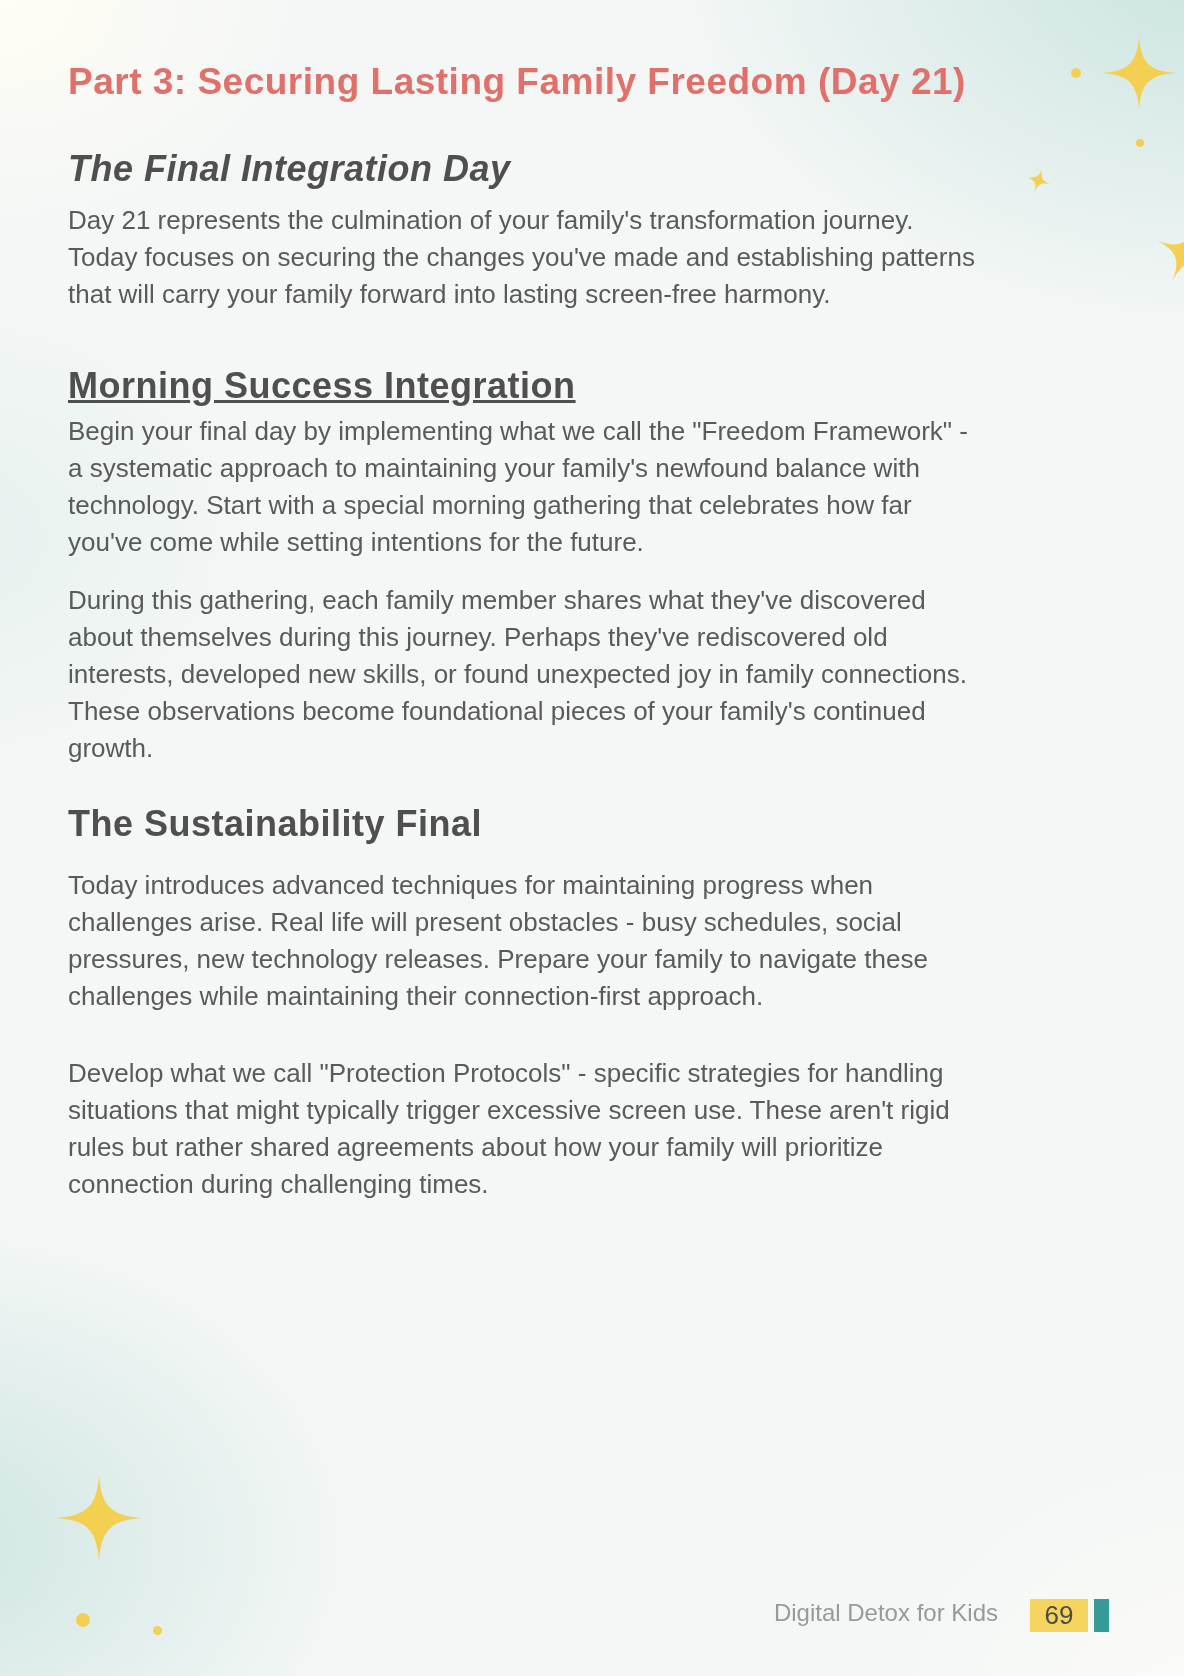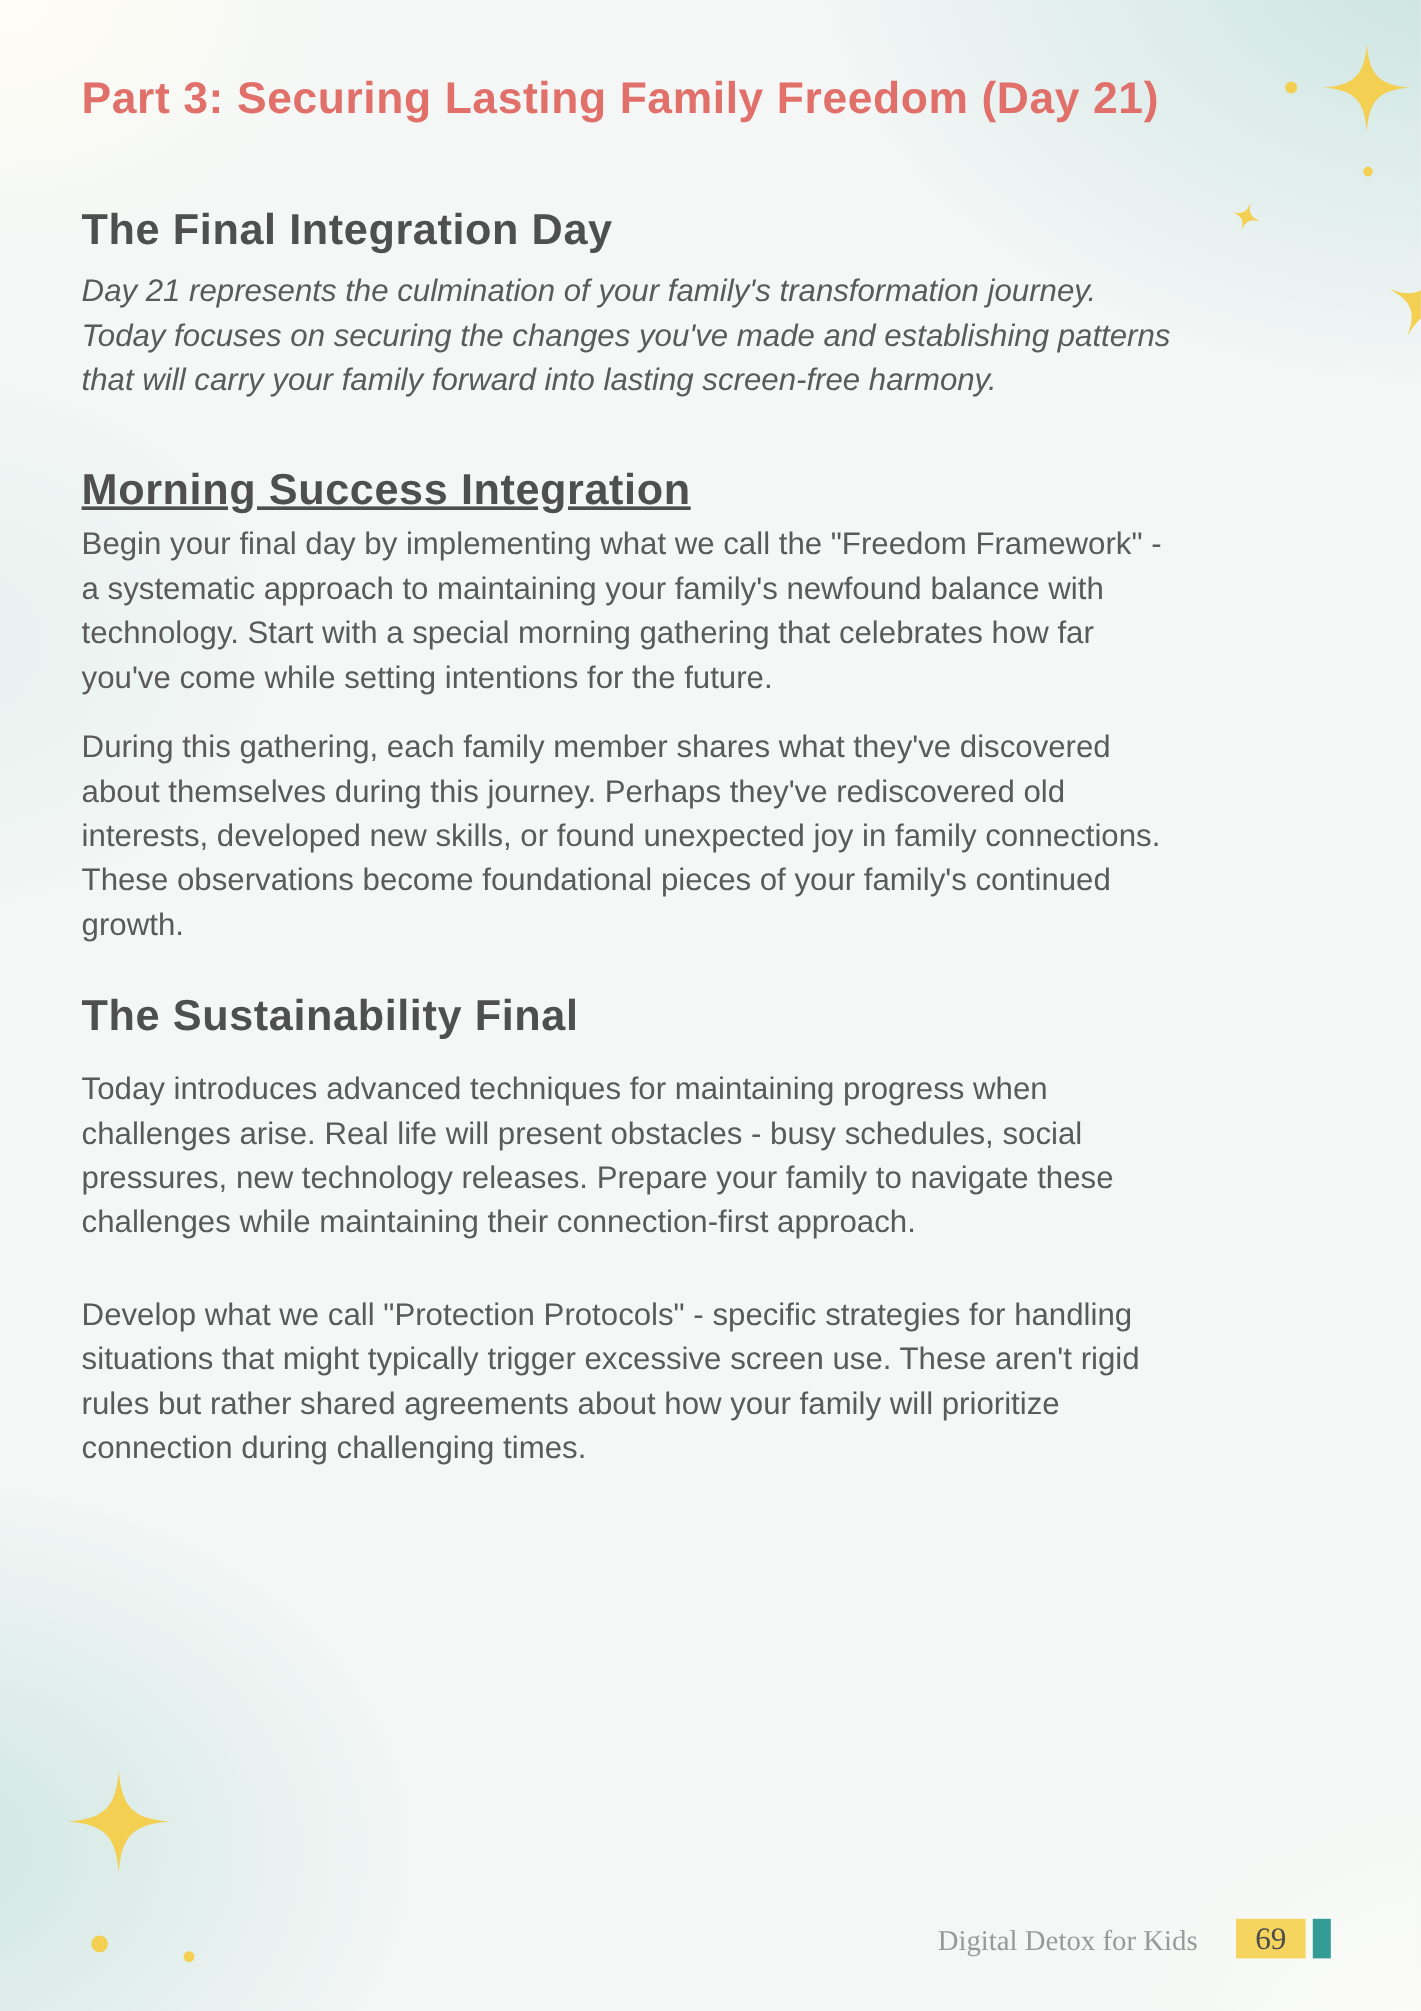--- a/index.html
+++ b/index.html
@@ -45,24 +45,24 @@
   }
 
   p.body-text {
     margin: 0;
     font-size: 26px;
     line-height: 37px;
     color: #5a5a5a;
     white-space: pre-line;
   }
 
-  .sec-0 h2 { margin-top: 64px; }
+  .sec-0 h2 { margin-top: 42px; font-style: italic; }
   .sec-1 h2 { margin-top: 50px; text-decoration: underline; }
   .sec-2 h2 { margin-top: 34px; }
-  .sec-0 p.p-0 { margin-top: 10px; font-style: italic; }
+  .sec-0 p.p-0 { margin-top: 10px; }
   .sec-1 p.p-0 { margin-top: 4px; }
   .sec-1 p.p-1 { margin-top: 21px; }
   .sec-2 p.p-0 { margin-top: 20px; }
   .sec-2 p.p-1 { margin-top: 40px; }
 
   
   .sparkle { position: absolute; pointer-events: none; }
   .sparkle svg { display: block; width: 100%; height: 100%; }
   .spark-dot { position: absolute; border-radius: 50%; background: #f3cf52; pointer-events: none; }
 
@@ -75,22 +75,21 @@
   .dot-bl-1   { left: 76px;  top: 1613px; width: 14px; height: 14px; }
   .dot-bl-2   { left: 153px; top: 1626px; width: 9px;  height: 9px; }
 
   
   .footer {
     position: absolute;
     top: 1599px;
     right: 75px;
     height: 33px;
     display: flex;
-    align-items: flex-end;
-    font-family: Liberation Serif, serif;
+    align-items: flex-start;
   }
   .footer .book-title {
     font-size: 24px;
     color: #999999;
     margin-right: 32px;
     white-space: nowrap;
   }
   .footer .page-badge {
     width: 58px;
     height: 33px;

